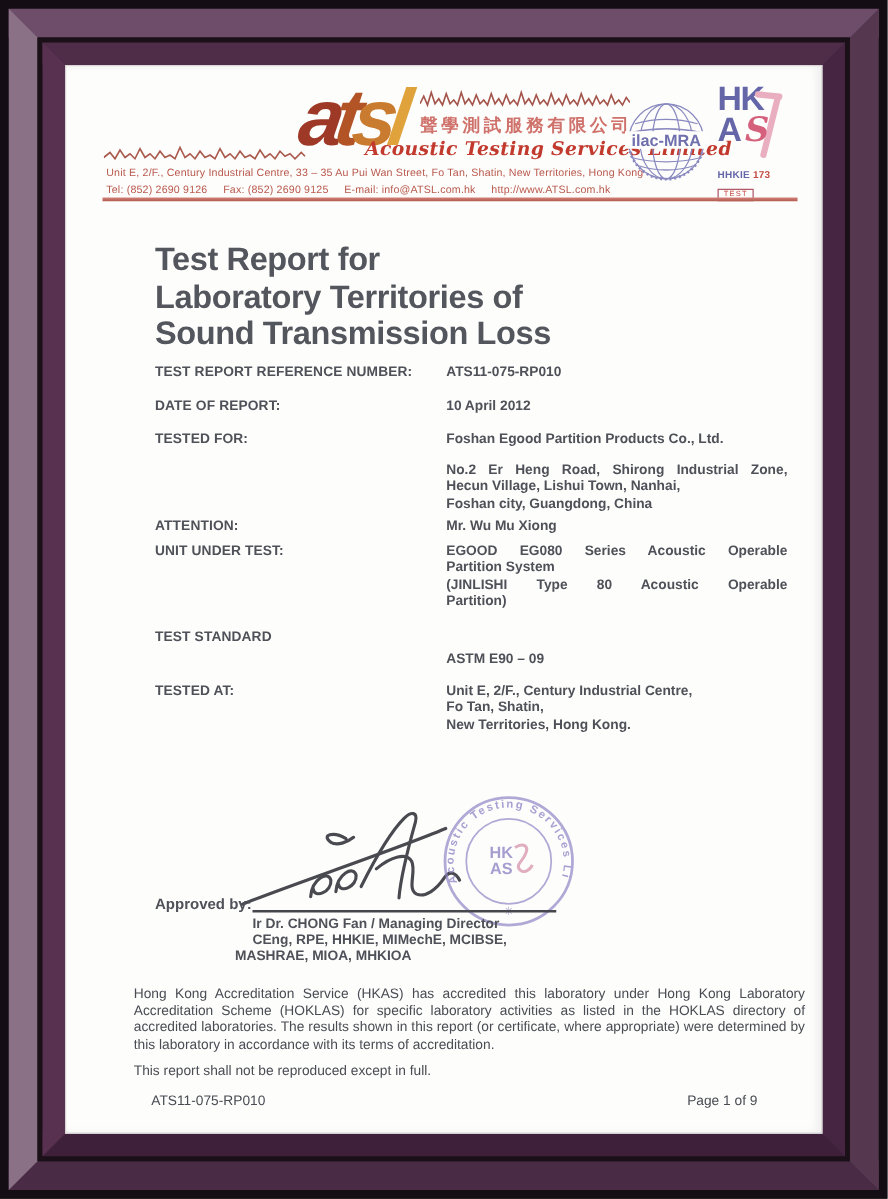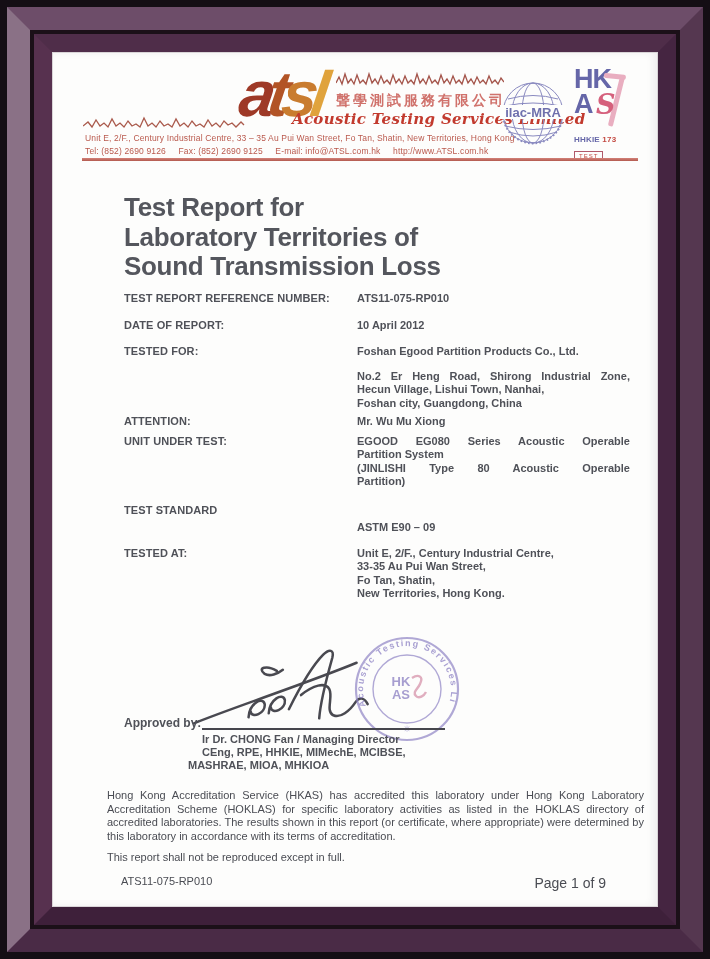--- a/index.html
+++ b/index.html
@@ -52,21 +52,21 @@
   .sig{left:140px;top:592px;width:212px;height:86px;}
   .stamp{left:300px;top:580px;width:110px;height:114px;opacity:.78;}
   .approved{left:72px;top:664px;font-size:12px;font-weight:bold;}
   .sigline{left:150px;top:676px;width:243px;height:2px;background:#46464d;}
   .sigtxt{font-size:11px;font-weight:bold;line-height:13px;}
   .nm{left:150px;top:681px;text-align:center;} .cr1{left:150px;top:694px;} .cr2{left:136px;top:707px;}
   
   .fpara{left:55px;top:737px;width:537px;font-size:11px;line-height:13.7px;text-align:justify;color:#4a4c53;}
   .fnote{left:55px;top:799px;font-size:11px;color:#4a4c53;}
   .fref{left:69px;top:823px;font-size:11px;color:#4a4c53;}
-  .fpage{right:52px;top:823px;font-size:14px;color:#4a4c53;}
+  .fpage{right:52px;top:823px;font-size:11px;color:#4a4c53;}
 </style>
 </head>
 <body>
 
 <div class="frame1">
  <div class="frame2">
   <div class="frame3">
    <div class="frame4">
     <div class="doc">
 
@@ -144,21 +144,20 @@
         <div class="jline">(JINLISHI Type 80 Acoustic Operable</div>
         <div>Partition)</div>
       </div>
 
       <div class="lbl" style="top:452px">TEST STANDARD</div>
       <div class="val" style="top:469px">ASTM E90 – 09</div>
 
       <div class="lbl" style="top:495px">TESTED AT:</div>
       <div class="val" style="top:495px">
         <div>Unit E, 2/F., Century Industrial Centre,</div>
-        <div>33-35 Au Pui Wan Street,</div>
         <div>Fo Tan, Shatin,</div>
         <div>New Territories, Hong Kong.</div>
       </div>
 
       <svg class="abs sig" viewBox="0 0 210 84">
         <g fill="none" stroke="#3a3a42" stroke-width="2.5" stroke-linecap="round" opacity="0.92">
           <path d="M84,26 C74,20 64,23 72,29 C77,32 85,29 90,25"></path>
           <path d="M2,78 C36,64 120,36 163,18"></path>
           <path d="M56,72 C57,58 70,51 72,59 C73,68 59,74 58,66"></path>
           <path d="M76,68 C77,54 90,47 92,55 C93,64 79,70 78,62"></path>

